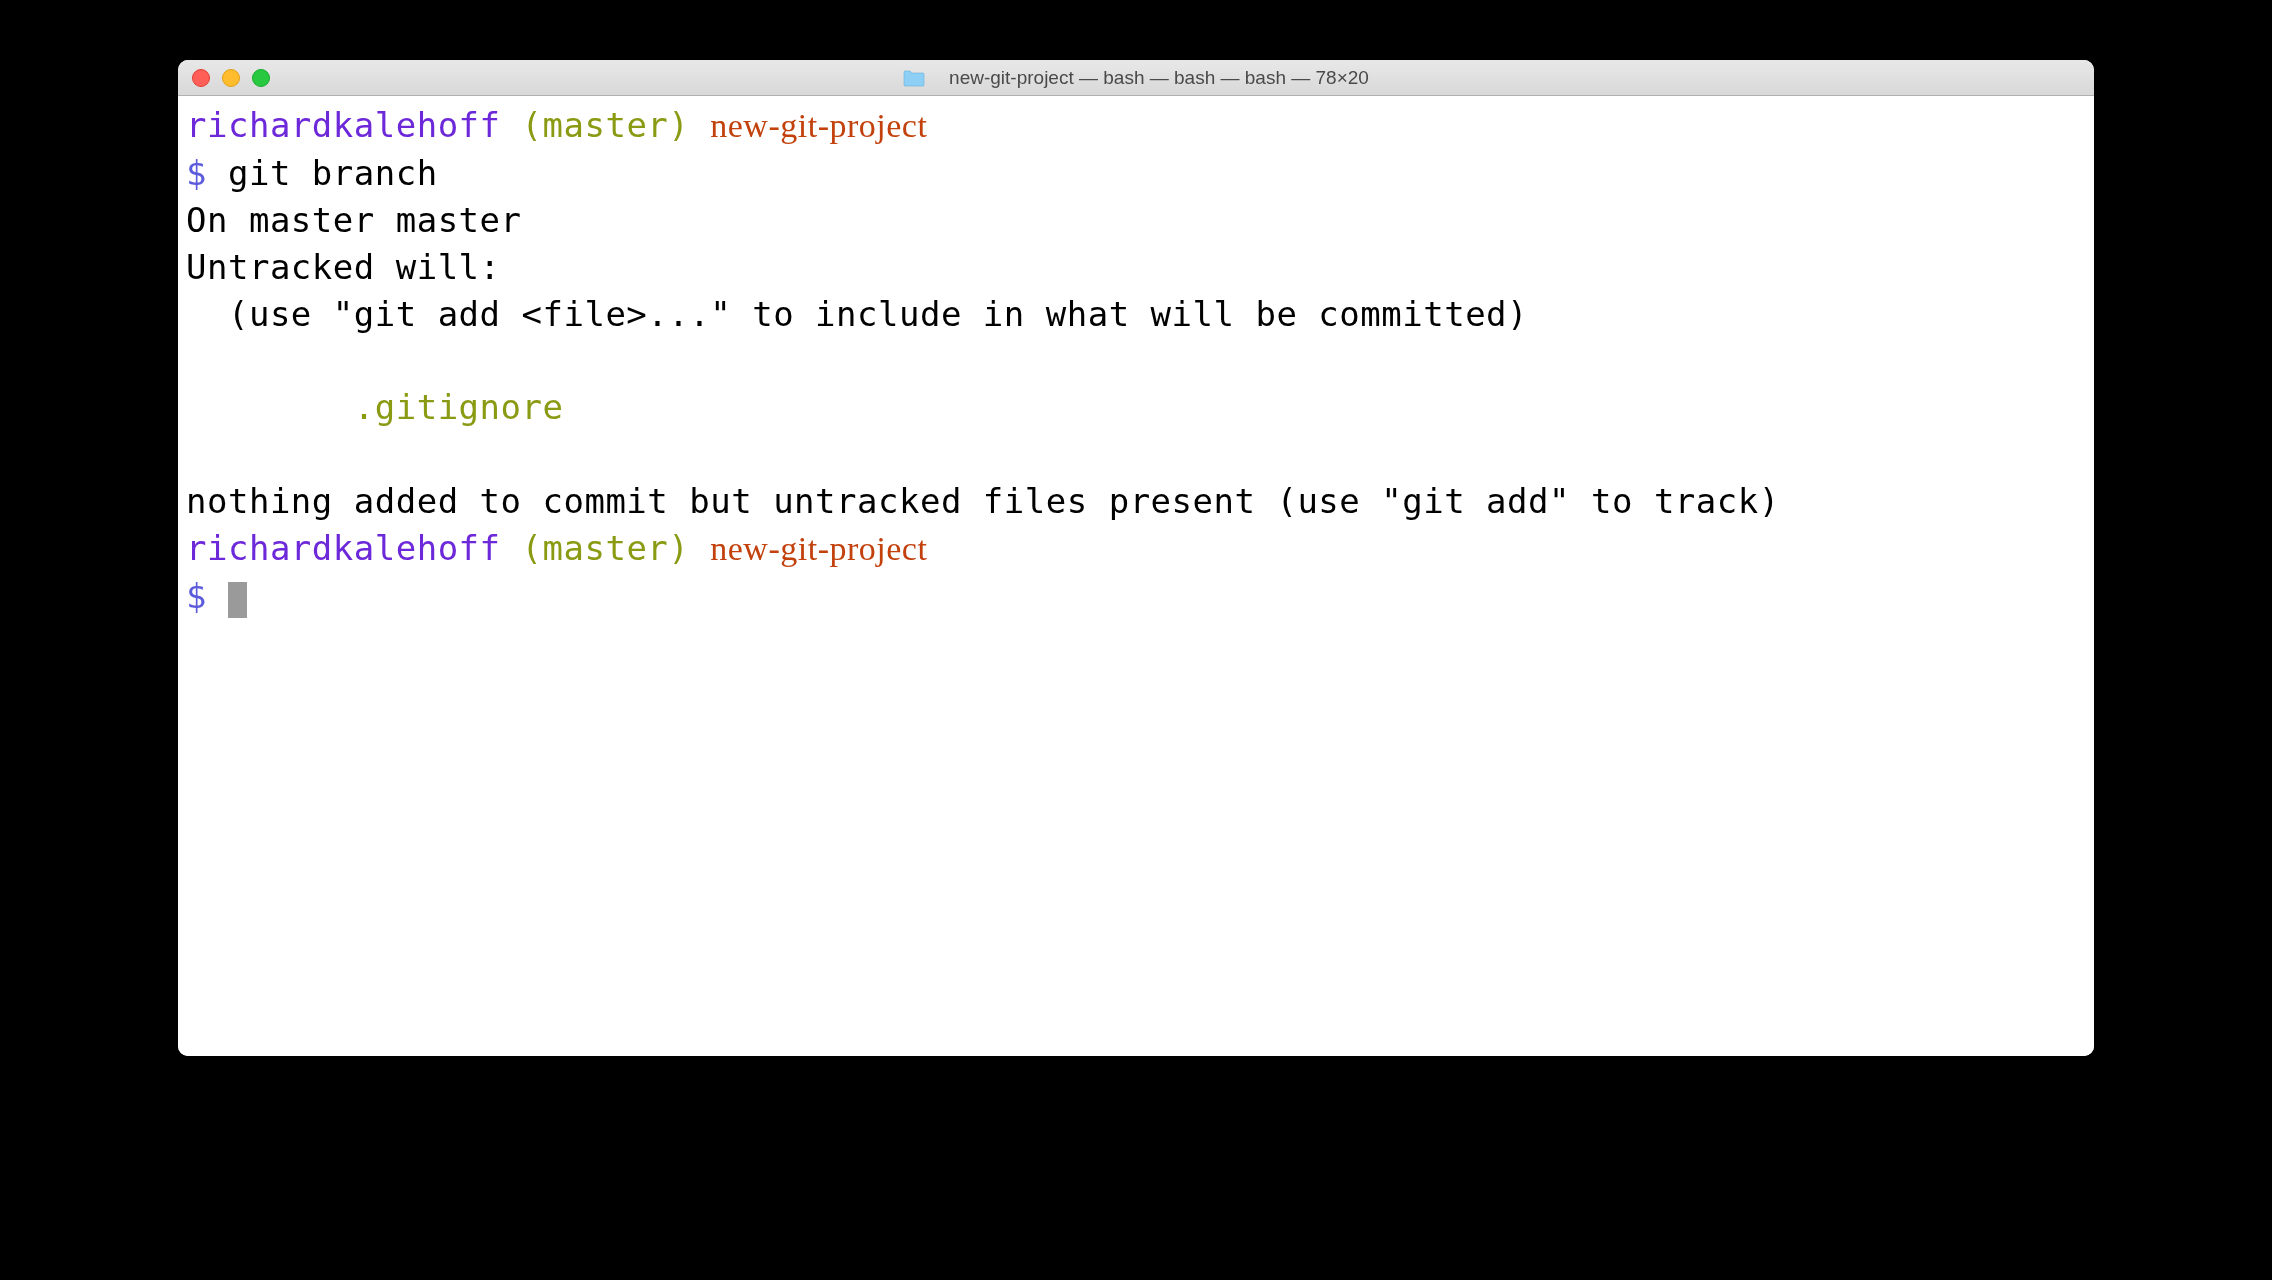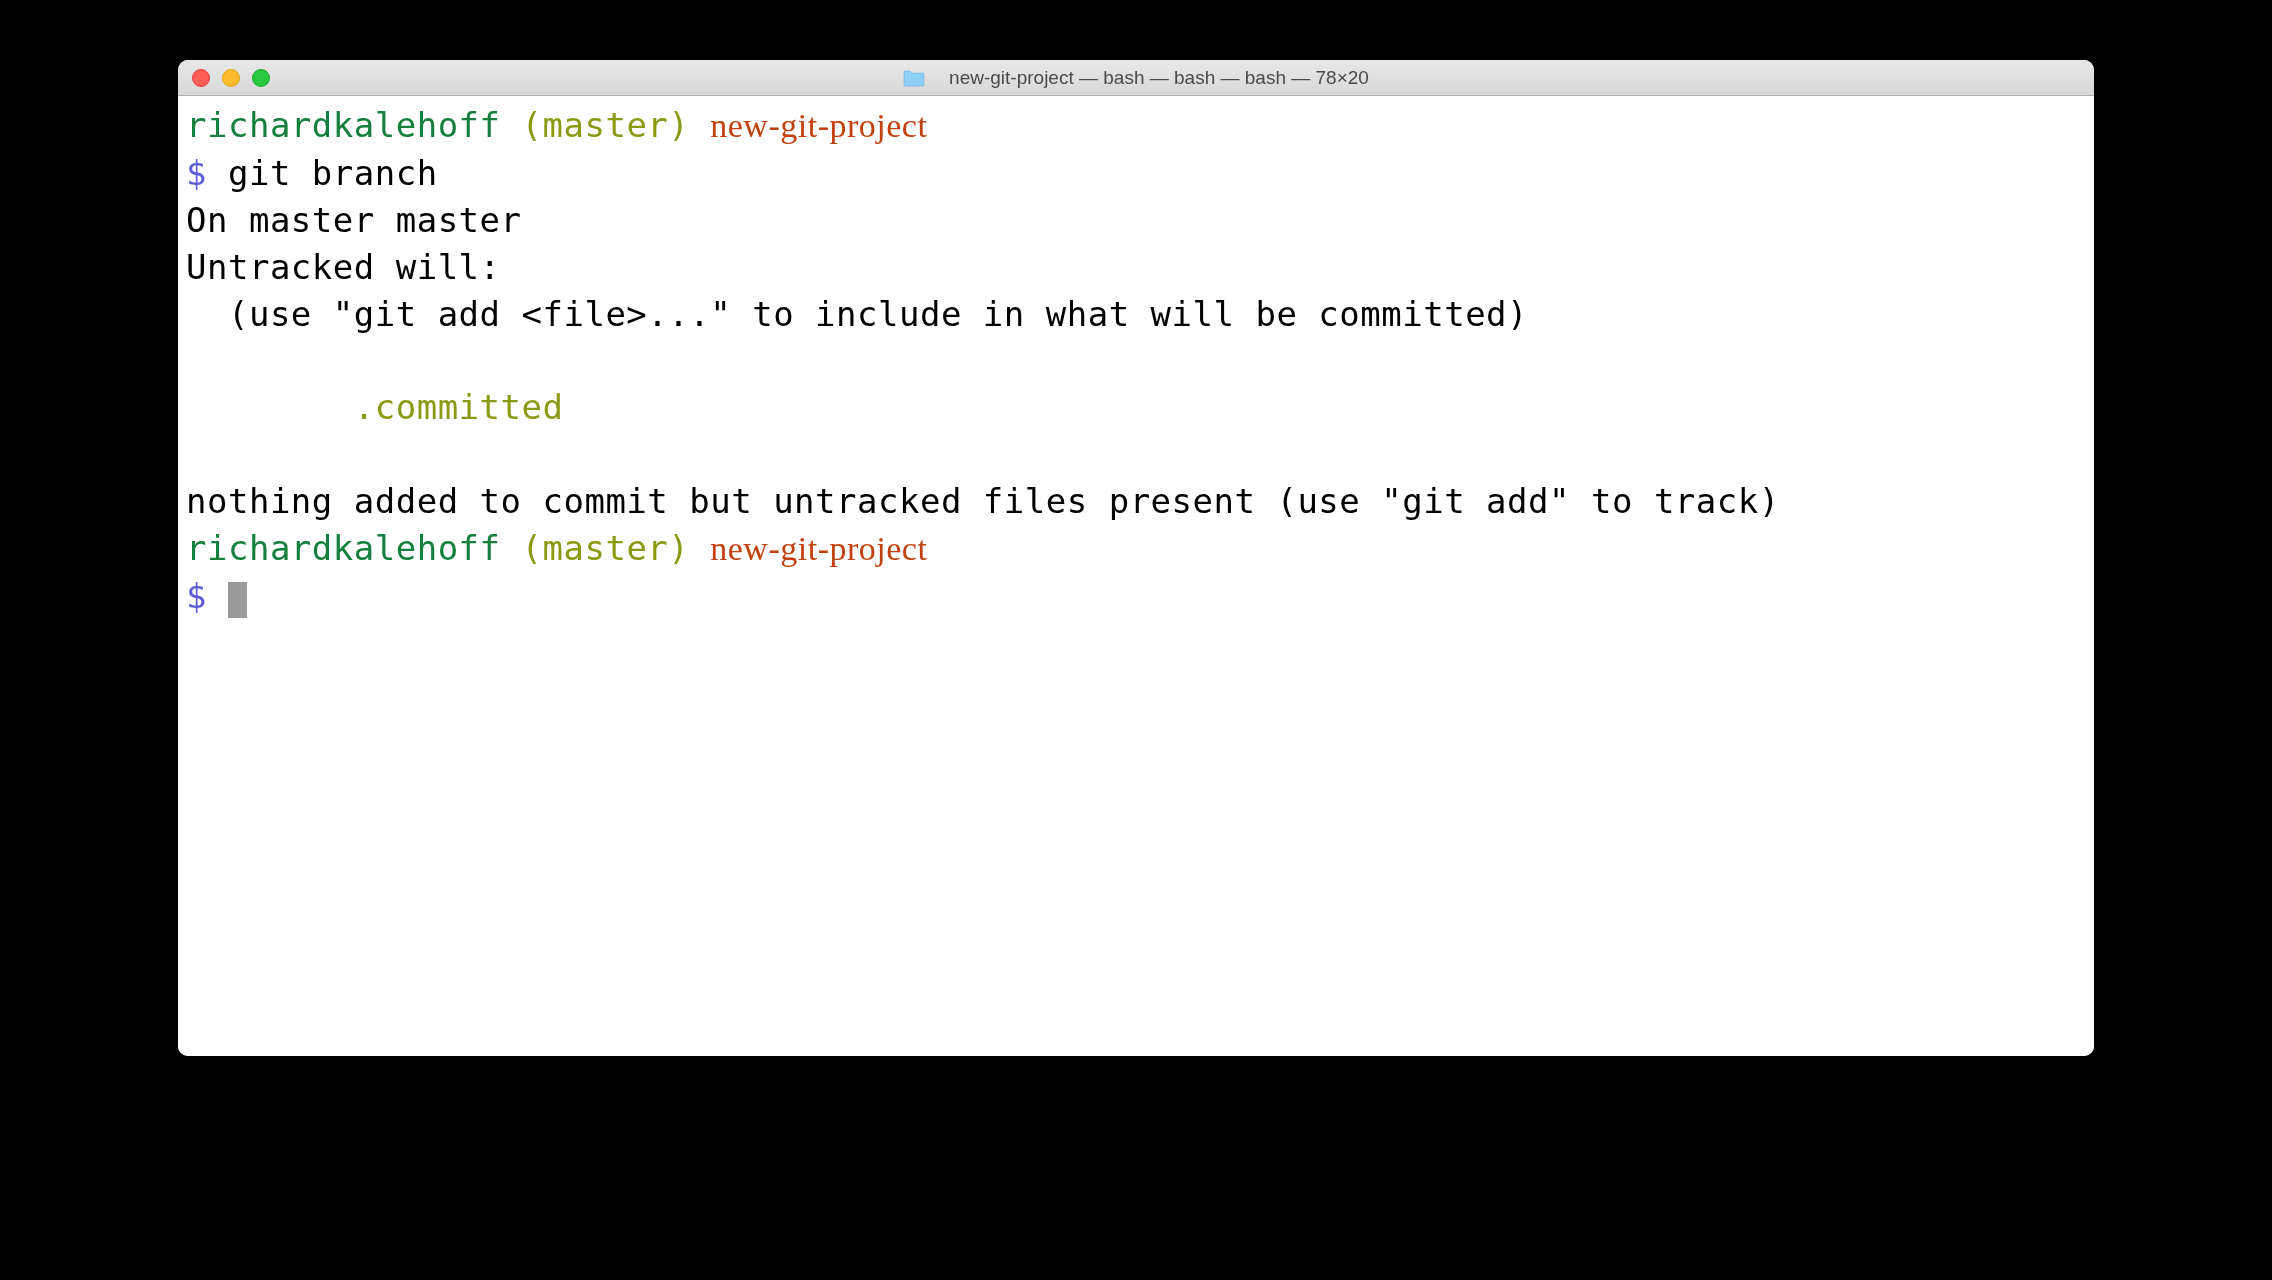--- a/index.html
+++ b/index.html
@@ -74,21 +74,21 @@
       padding: 6px 8px 8px 8px;
       font-family: "Menlo", "Monaco", "Consolas", monospace;
       font-size: 34px;
       line-height: 1.38;
       color: #000;
       background: #fff;
       min-height: 960px;
       white-space: pre;
       letter-spacing: 0.5px;
     }
-    .ps1-user { color: #15803d; }
+    .ps1-user { color: #6d28d9; }
     .ps1-branch { color: #8a9a12; text-align: center; }
     .ps1-dir { color: #c2410c; font-family: Liberation Serif, serif; }
     .ps1-dollar { color: #5b5bdc; }
     .untracked-file { color: #8a9a12; }
     .cursor {
       display: inline-block;
       width: 19px;
       height: 36px;
       background: #9a9a9a;
       vertical-align: text-bottom;
@@ -113,18 +113,18 @@
       </span>
       <span class="window-title">new-git-project — bash — bash — bash — 78×20</span>
     </div>
   </div>
   <div class="terminal-body"><span><span class="ps1-user">richardkalehoff</span> <span class="ps1-branch">(master)</span> <span class="ps1-dir">new-git-project</span></span>
 <span><span class="ps1-dollar">$</span> <span>git branch</span></span>
 <span>On master master</span>
 <span>Untracked will:</span>
 <span>  (use "git add &lt;file&gt;..." to include in what will be committed)</span>
 <span></span>
-<span class="untracked-file">        .committed</span>
+<span class="untracked-file">        .gitignore</span>
 <span></span>
 <span>nothing added to commit but untracked files present (use "git add" to track)</span>
 <span><span class="ps1-user">richardkalehoff</span> <span class="ps1-branch">(master)</span> <span class="ps1-dir">new-git-project</span></span>
 <span><span class="ps1-dollar">$</span> <span class="cursor"></span></span></div>
 </div>
 
 </body></html>

